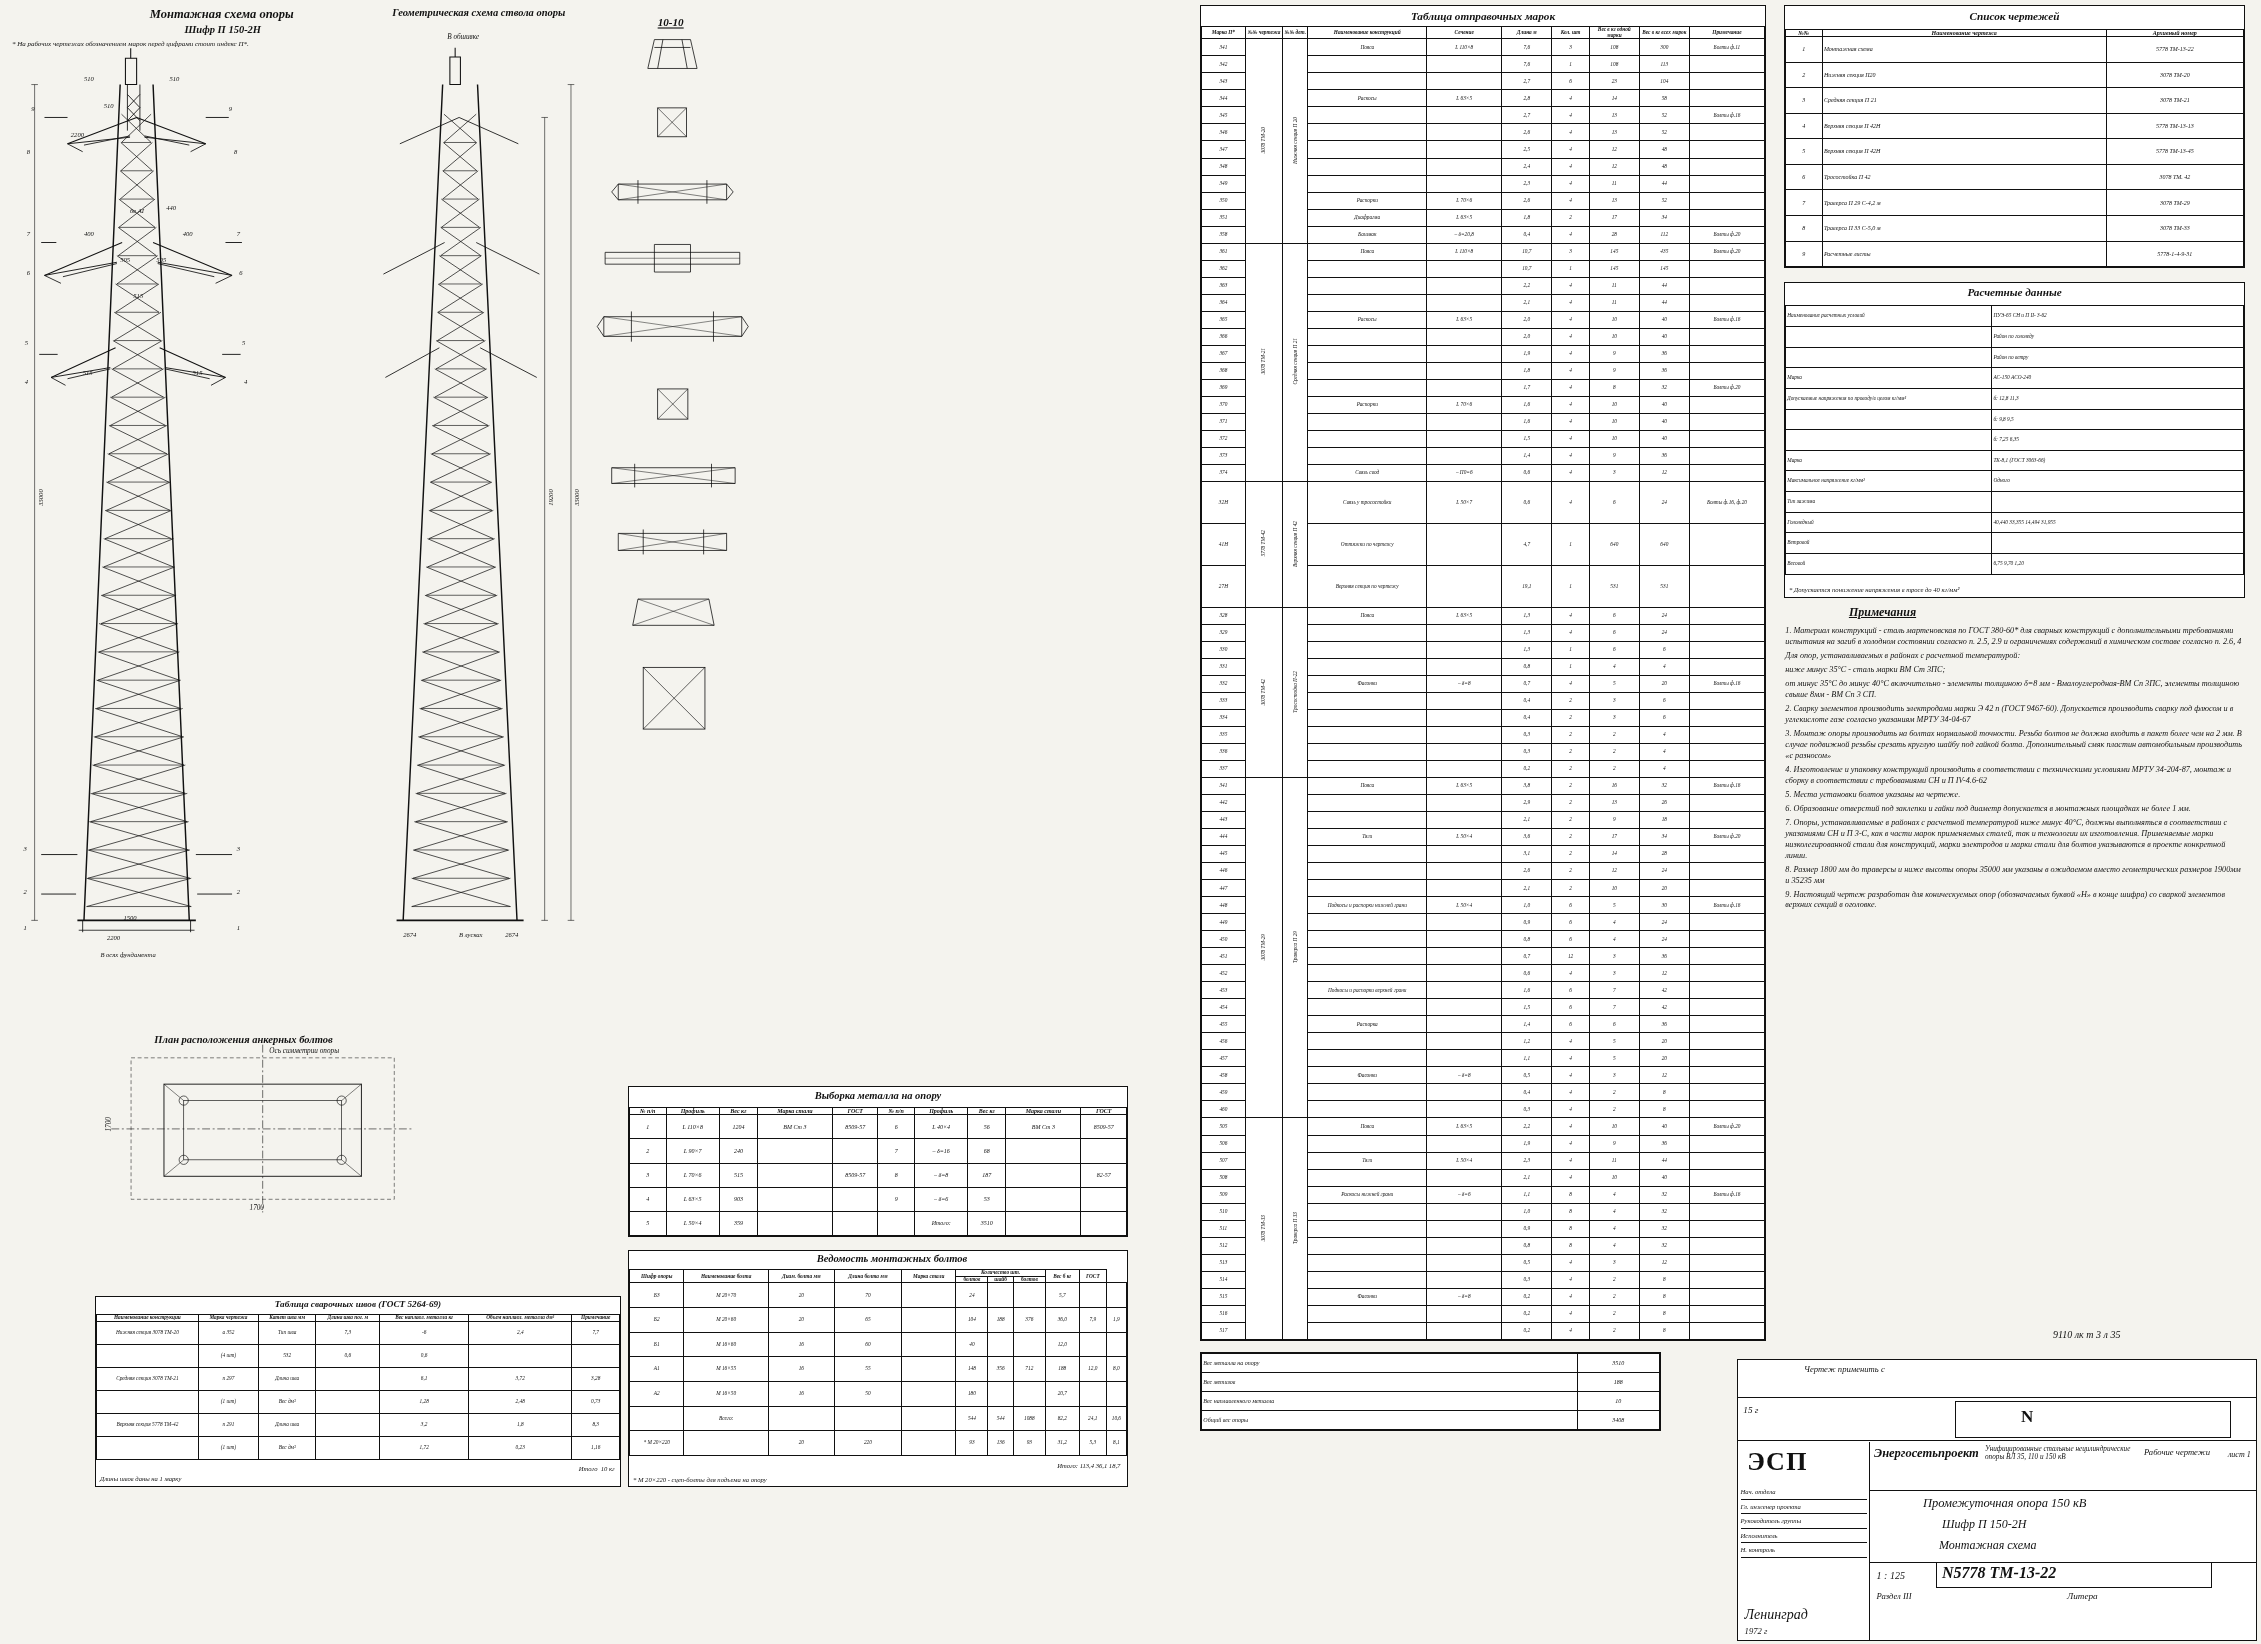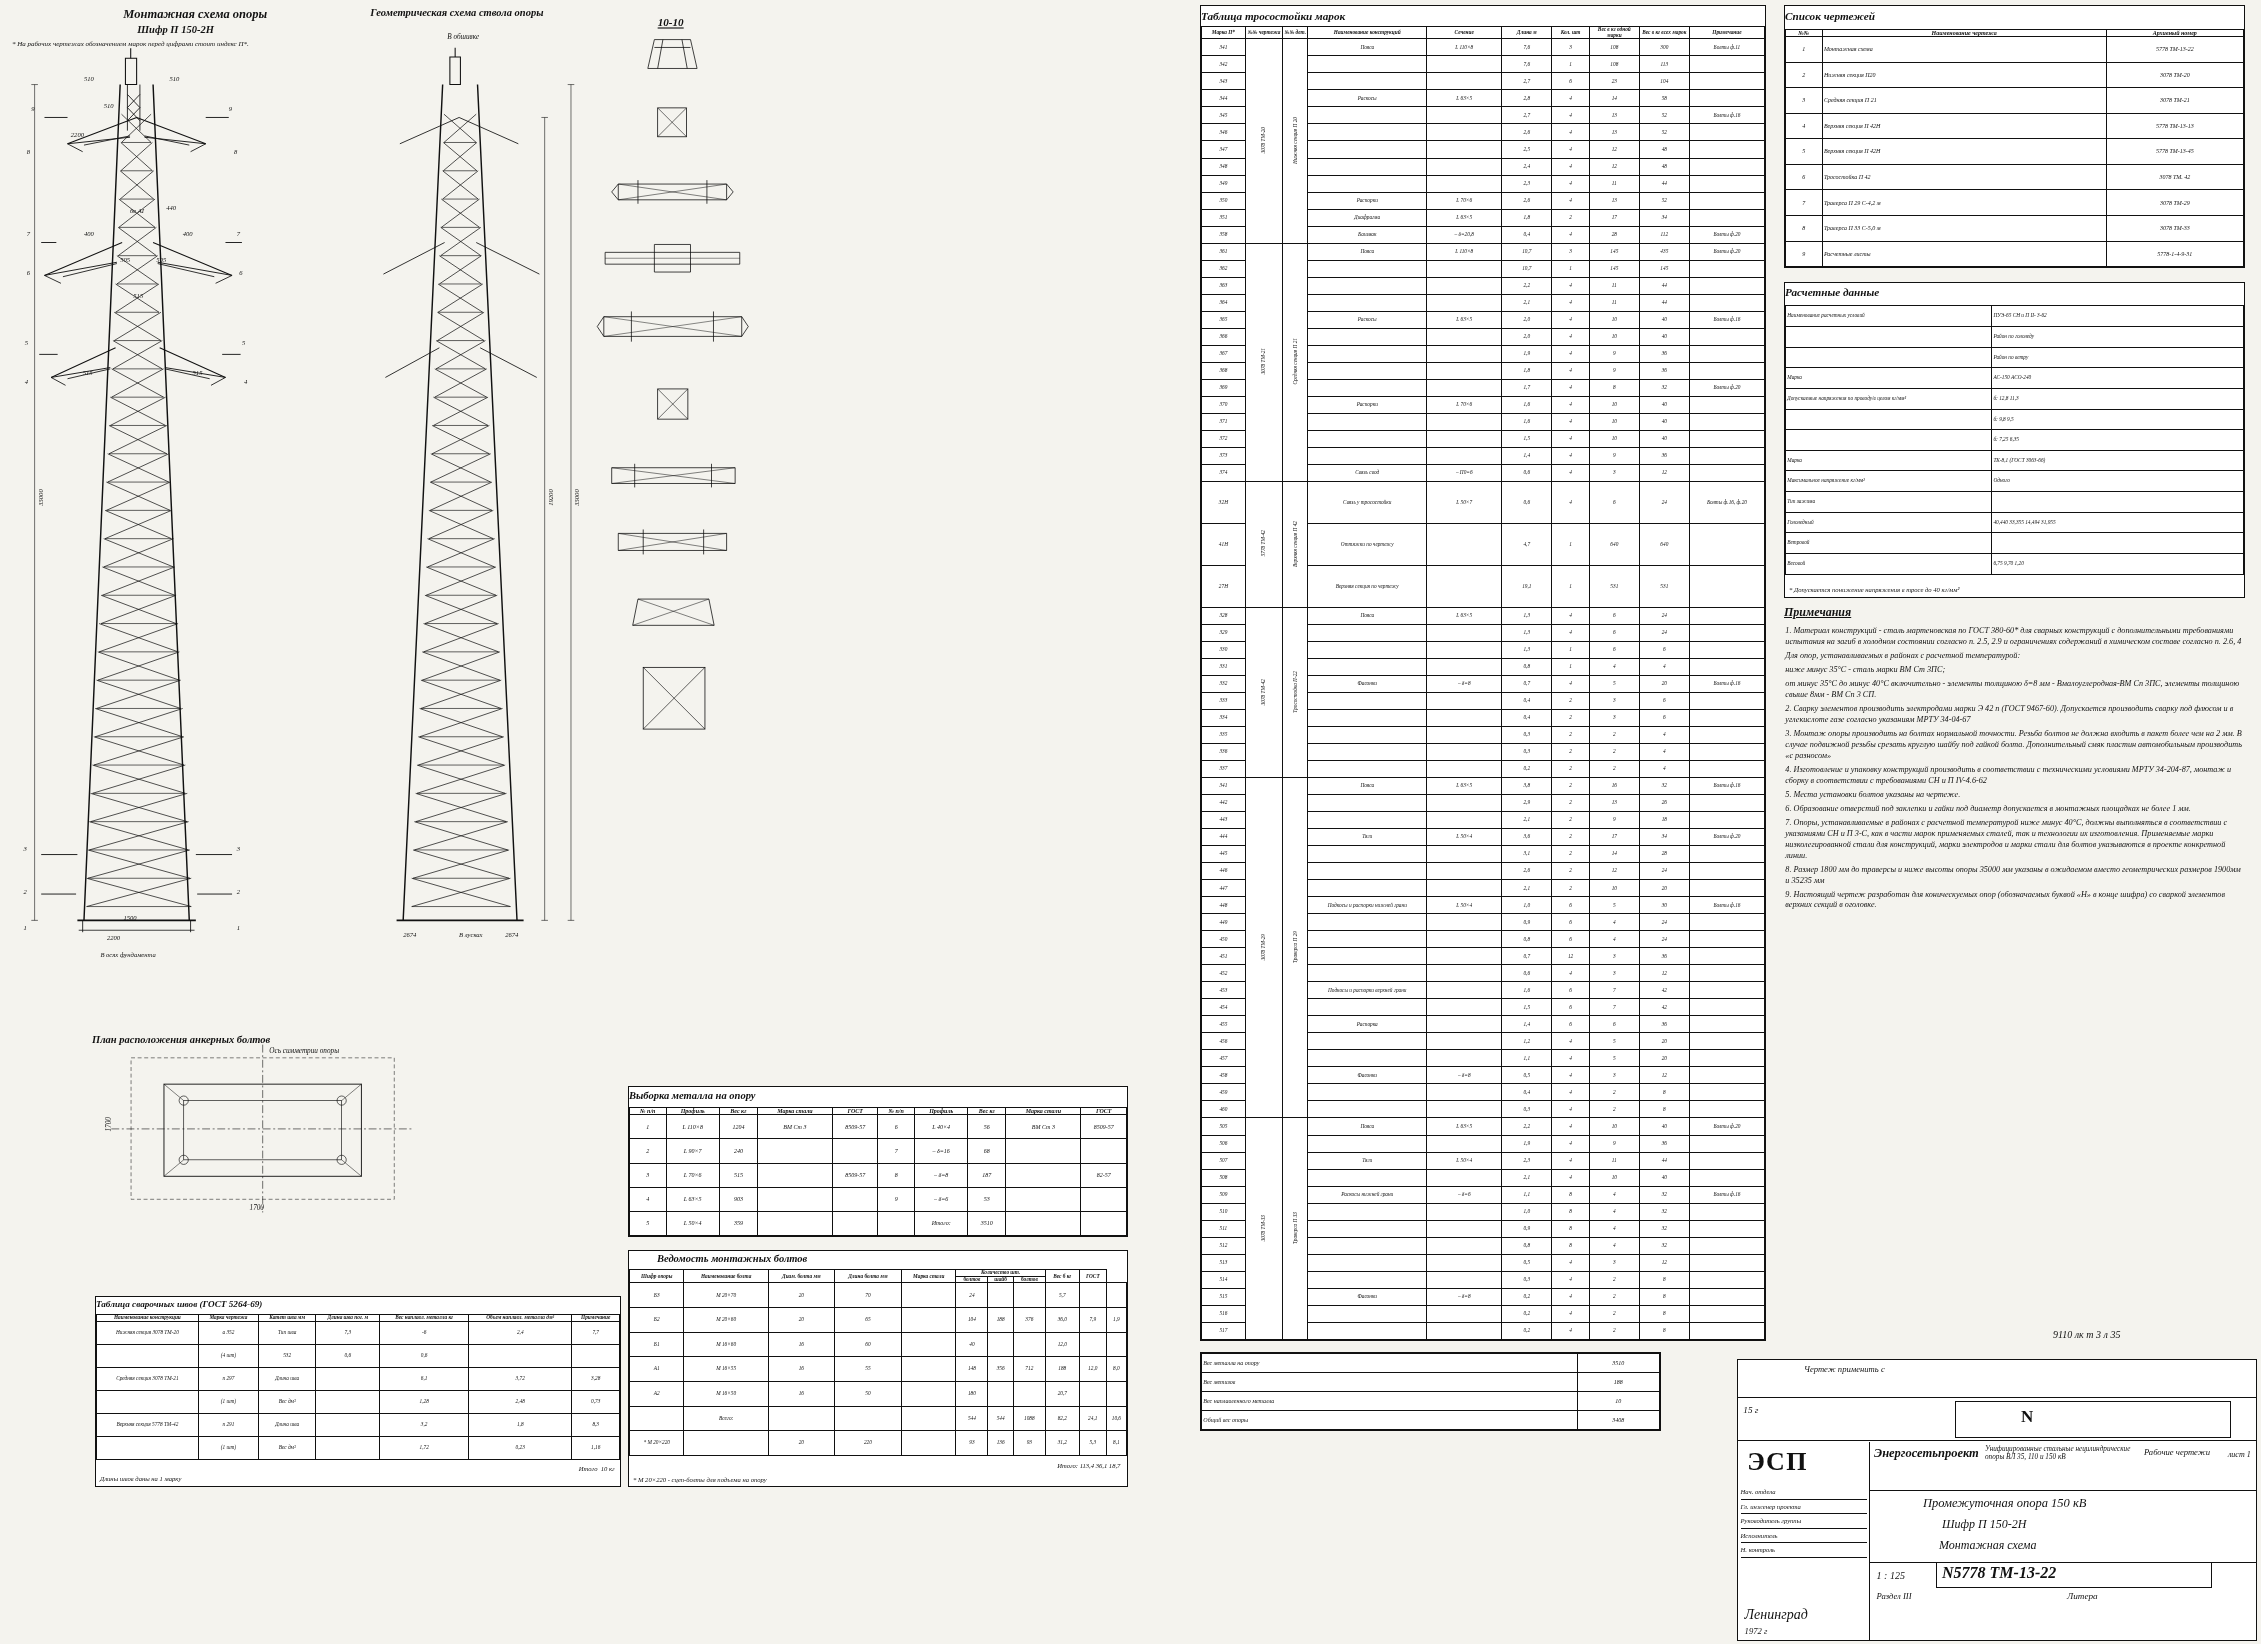--- a/index.html
+++ b/index.html
@@ -11,21 +11,21 @@
     color: #111;
     overflow: hidden;
     position: relative;
   }
   .sheet {
     position:absolute; inset:0;
     background:#f4f3ee;
   }
   .bx { position:absolute; border:1.3px solid #111; }
   .cap {
-    font-style: italic; font-weight: bold; 
+    font-style: italic; font-weight: bold; text-align:center;
   }
   table { border-collapse: collapse; width:100%; height:100%; }
   table td, table th {
     border:0.7px solid #111; padding:0 1.3px; font-size:7.2px; line-height:1.05;
     font-family:"Liberation Serif", serif; text-align:center; vertical-align:middle;
     font-style:italic;
   }
   table th { font-weight:bold; font-size:7.2px; }
   .tiny td, .tiny th { font-size:6px; }
   .xtiny td, .xtiny th { font-size:5.3px; }
@@ -597,21 +597,21 @@
               <td>8,1</td>
             </tr>
           </tbody>
       </table>
     </div>
     <div style="position:absolute;right:6.6px;bottom:17px;font-size:6.6px;font-style:italic;" id="ved-total">Итого:    113,4    36,1    18,7</div>
     <div style="position:absolute;left:4px;bottom:3.3px;font-size:6.6px;font-style:italic;">* М 20×220 - сцеп-болты для подъема на опору</div>
   </div>
 
   <div class="bx" style="left:1200px;top:5.3px;width:566px;height:1336px;background:#fff;">
-    <div class="cap" style="position:absolute;left:0;top:3.3px;width:100%;font-size:11.2px;">Таблица тросостойки марок</div>
+    <div class="cap" style="position:absolute;left:0;top:3.3px;width:100%;font-size:11.2px;">Таблица отправочных марок</div>
     <div style="position:absolute;left:0;top:20px;right:0;bottom:0;overflow:hidden;">
       <table class="xtiny" style="table-layout:fixed;">
         <colgroup>
           <col style="width:7%">
             <col style="width:6%">
             <col style="width:4%">
           <col style="width:19%">
             <col style="width:12%">
             <col style="width:8%">
           <col style="width:6%">

